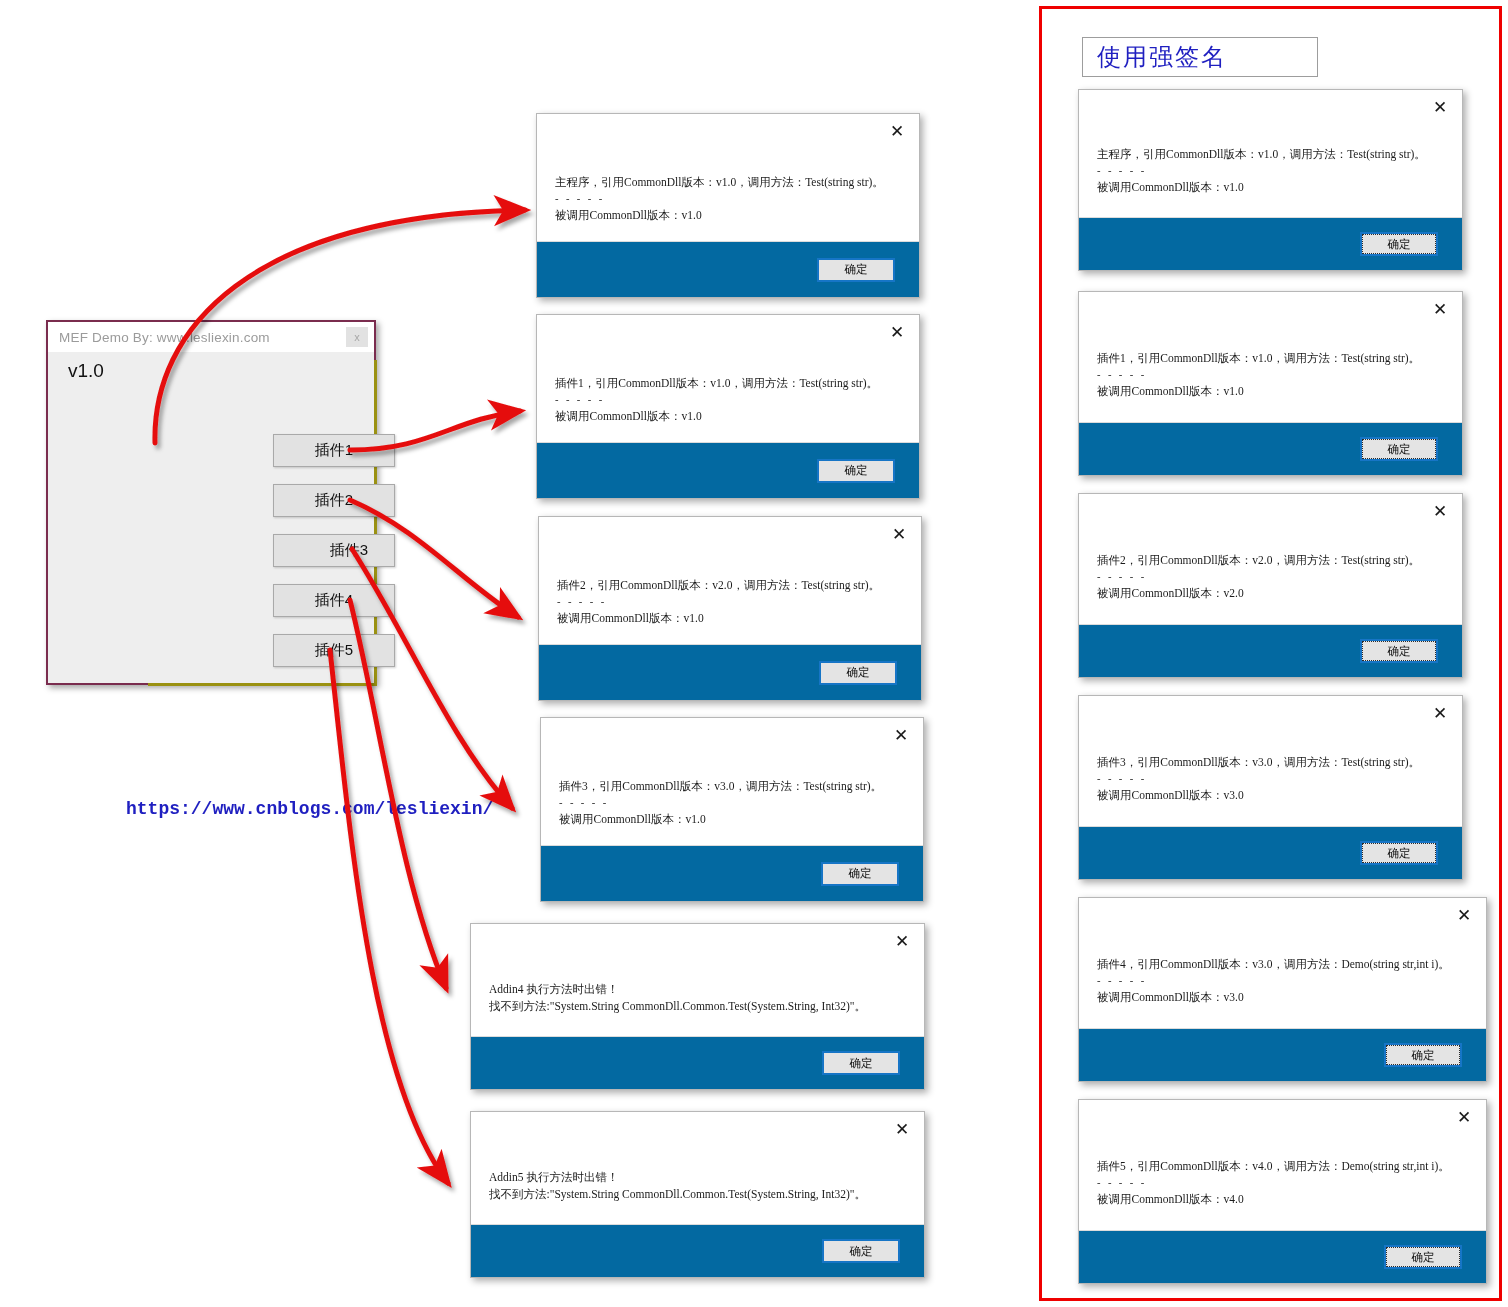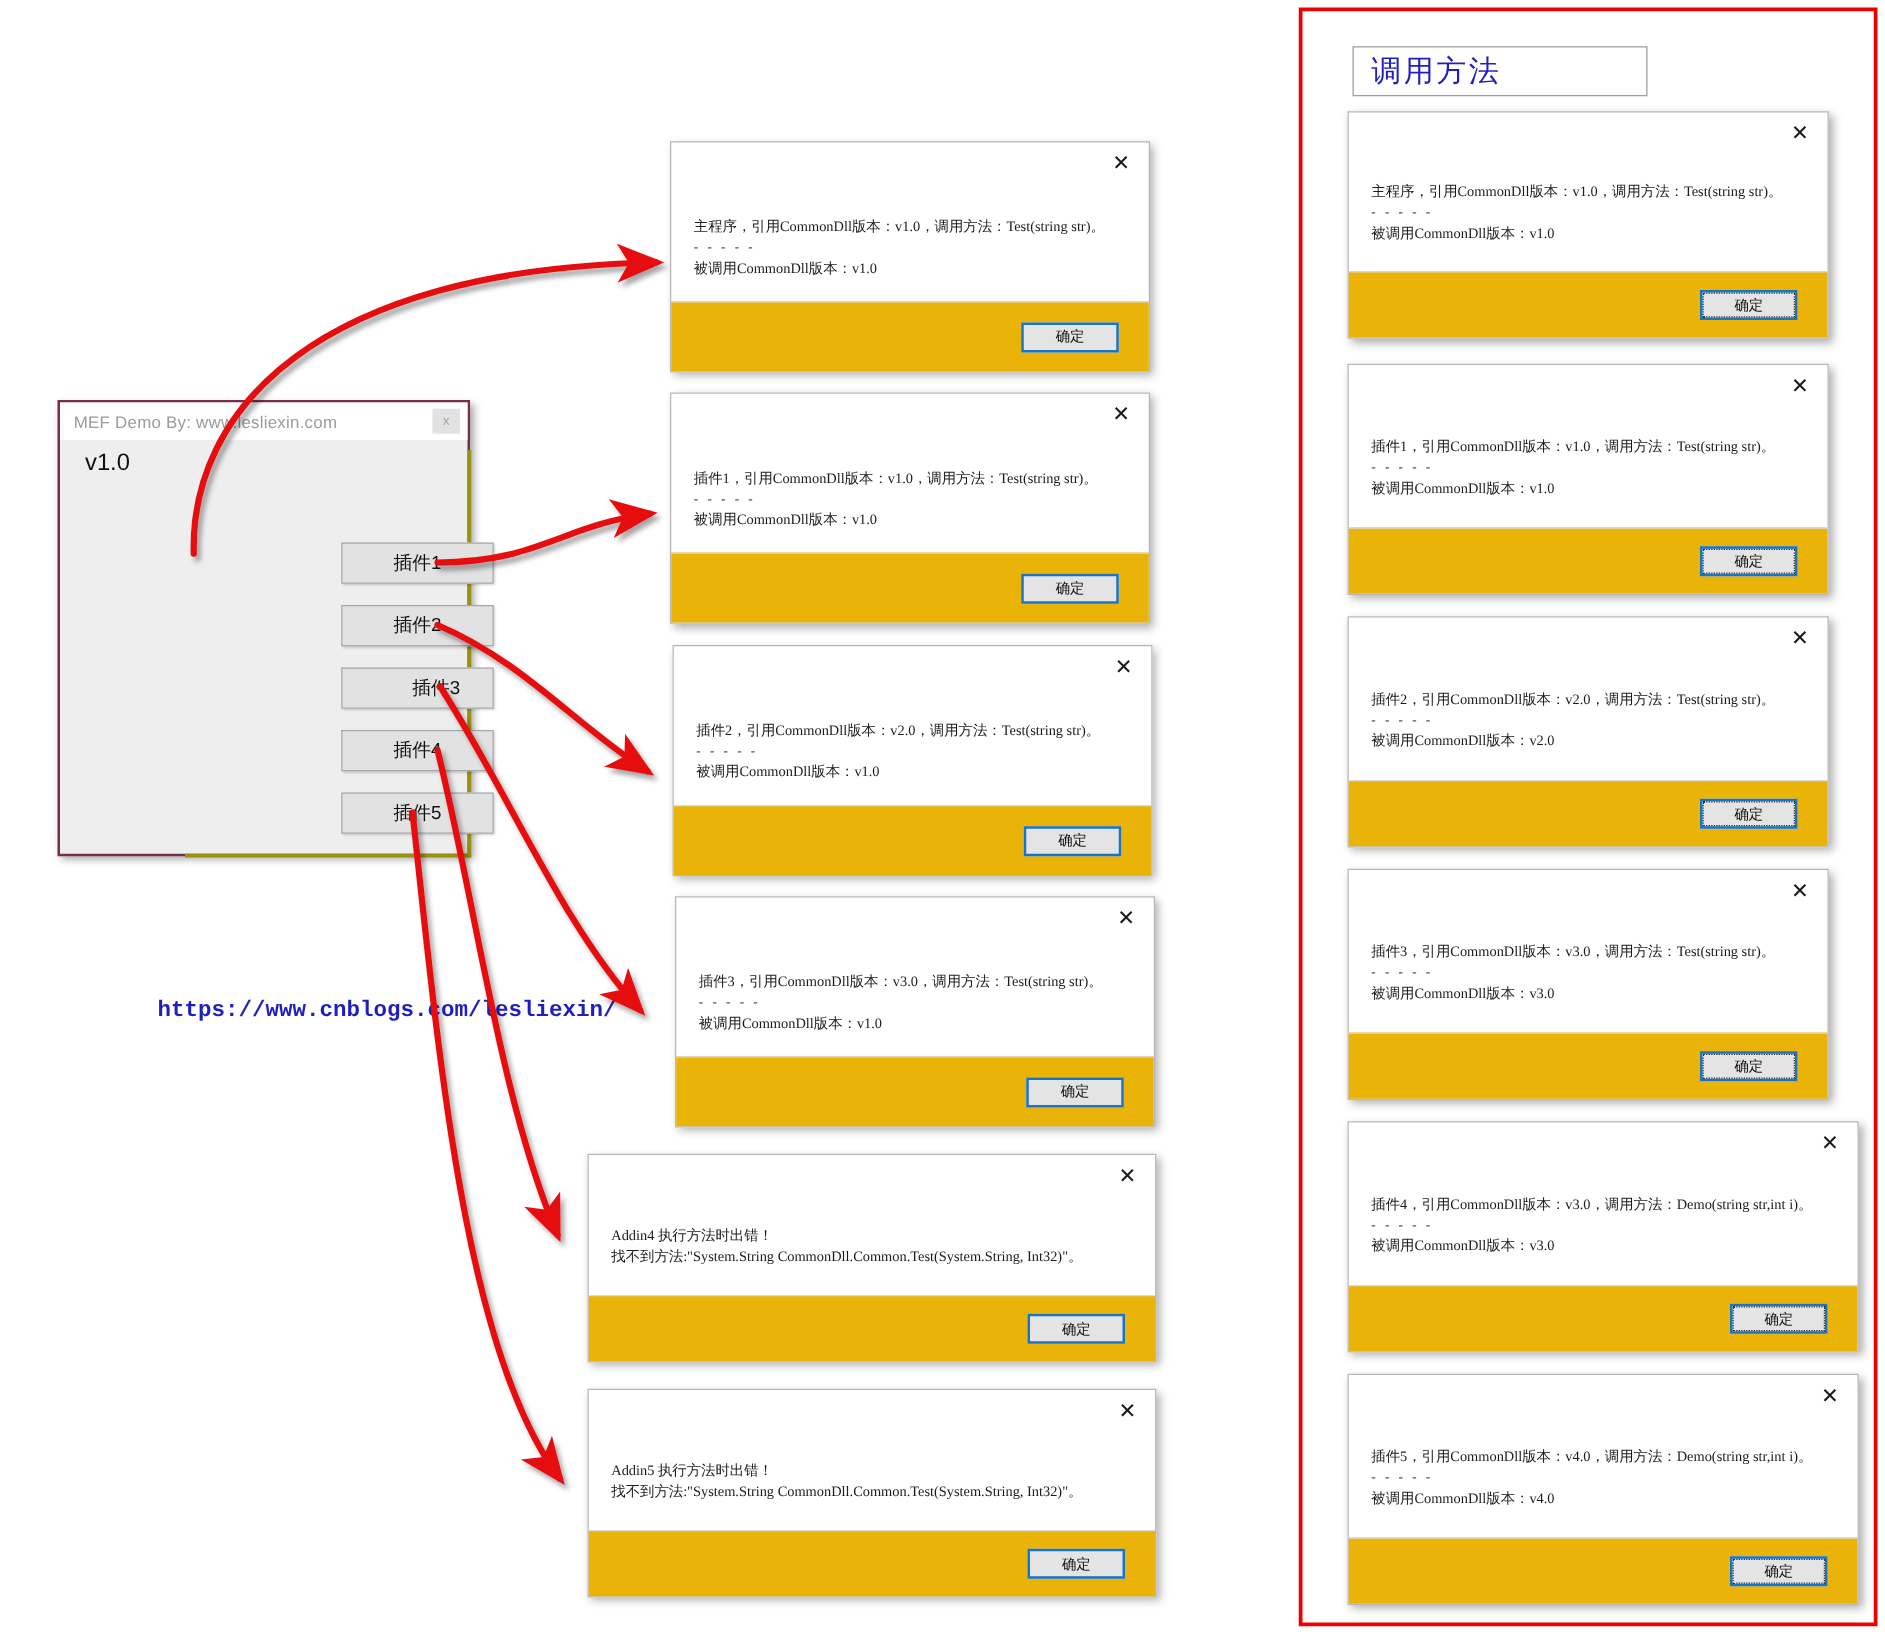--- a/index.html
+++ b/index.html
@@ -67,21 +67,21 @@
   .dlg .msg{
     position:absolute;left:18px;right:16px;
     font-size:11.5px;color:#1b1b1b;line-height:16.5px;
     white-space:nowrap;
     font-family:Liberation Serif, serif;
   }
   .dlg .msg .l1{display:block;}
   .dlg .msg .l2{display:block;letter-spacing:2.4px;font-size:10.5px;}
   .dlg .msg .l3{display:block;}
   .dlg .footer{
-    background:#eab308;border-top:1px solid #dcdcdc;
+    background:#0369a1;border-top:1px solid #dcdcdc;
     display:flex;align-items:center;justify-content:flex-end;font-family:Liberation Serif, serif;
   }
   .okbtn{
     width:78px;height:24px;background:#e4e4e4;
     border:2px solid #1675c6;
     display:flex;align-items:center;justify-content:center;
     font-size:11.5px;color:#111;box-sizing:border-box;
     margin-right:24px;
   }
   .okbtn.focused{box-shadow:inset 0 0 0 1px #e4e4e4;outline:none;}
@@ -241,21 +241,21 @@
     <div class="footer" style="height:52px;">
       <div class="okbtn">
         <span class="inner">确定</span>
       </div>
     </div>
   </div>
 
   <div id="right-panel">
 
     <div id="strong-name-box">
-      <span>调用方法</span>
+      <span>使用强签名</span>
     </div>
 
     <div class="dlg" style="left:36px;top:80px;width:385px;height:182px;">
       <div class="body">
         <span class="x">✕</span>
         <div class="msg" style="top:56px;">
           <span class="l1">主程序，引用CommonDll版本：v1.0，调用方法：Test(string str)。</span>
           <span class="l2">- - - - -</span>
           <span class="l3">被调用CommonDll版本：v1.0</span>
         </div>

